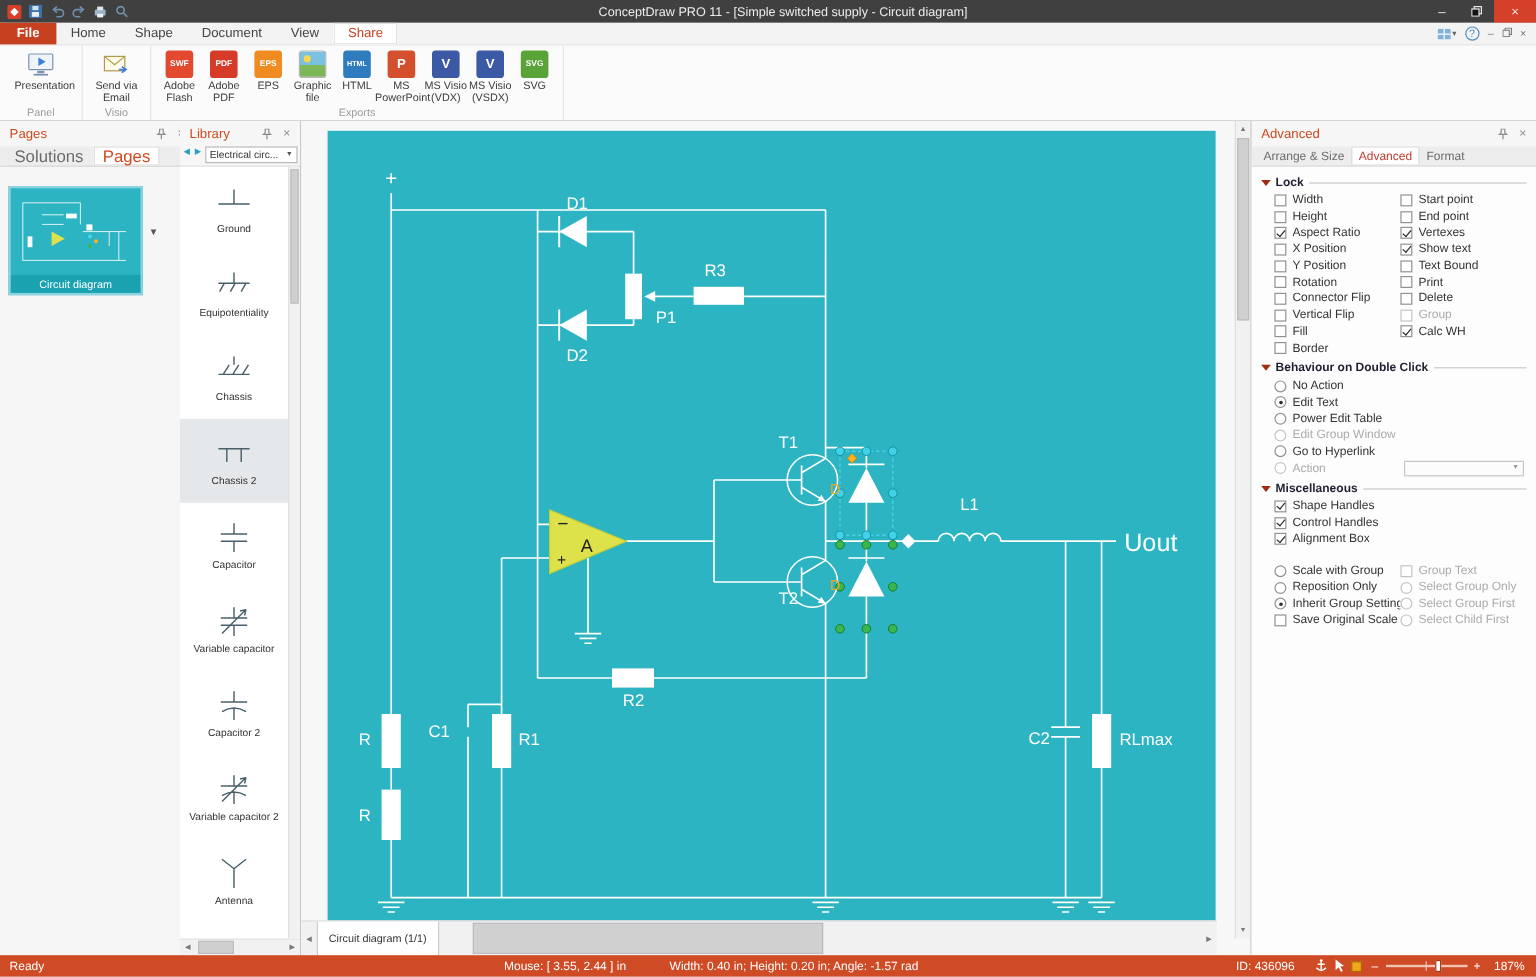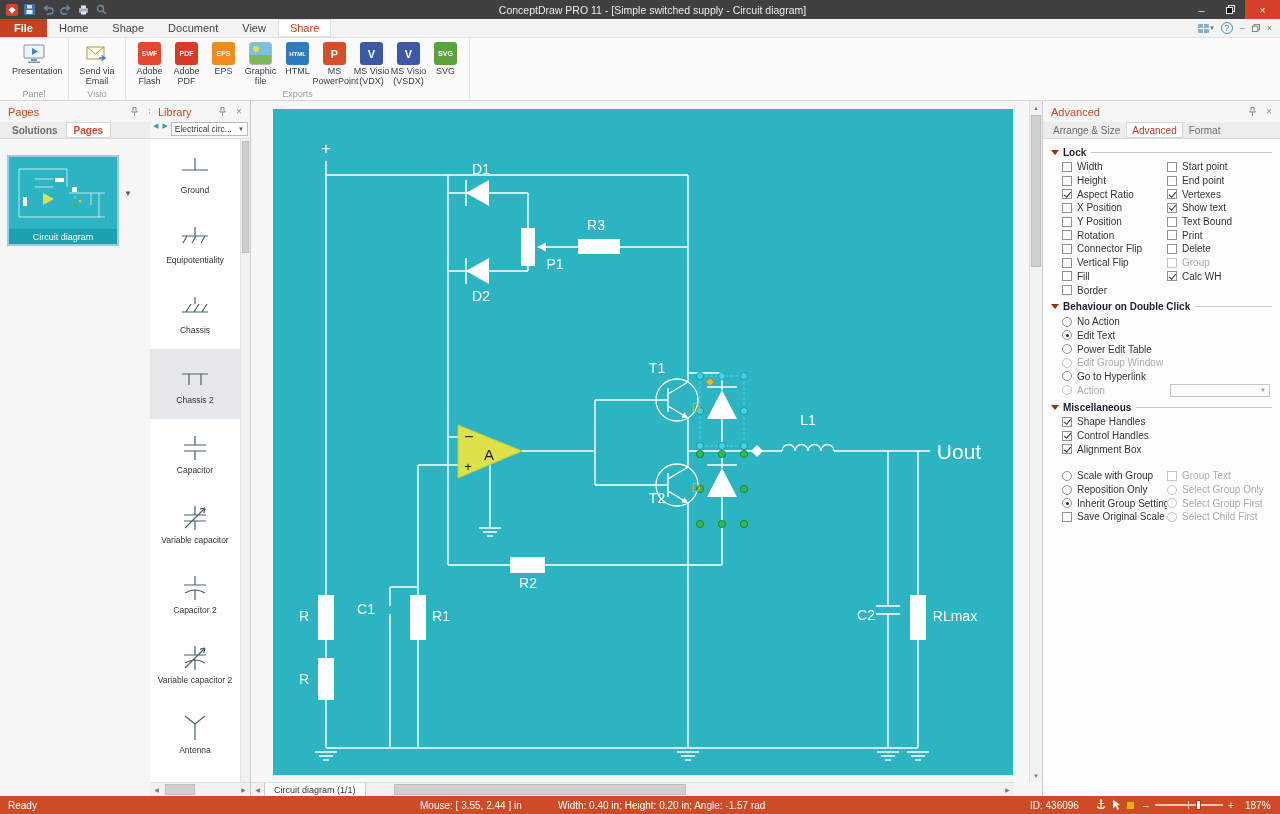--- a/index.html
+++ b/index.html
@@ -42,21 +42,21 @@
 .rbtn-icon.img-icon::after{content:"";position:absolute;left:3px;top:3px;width:6px;height:6px;border-radius:50%;background:#ffd54a;}
 .rbtn-label{margin-top:2px;font-size:9px;color:#3c3c3c;text-align:center;line-height:1.1;max-width:44px;}
 .rbtn-row{display:flex;}
 
 
 .panel-head{height:21px;display:flex;align-items:center;padding:0 5px 0 8px;}
 .panel-title{flex:1;font-size:11px;color:#cc4a1d;}
 .panel-icons{display:flex;align-items:center;gap:5px;}
 .icon-btn{color:#8a8a8a;font-size:10px;display:inline-flex;align-items:center;justify-content:center;width:12px;height:12px;}
 .panel-tabs{display:flex;height:17px;background:#ededed;border-bottom:1px solid #d8d8d8;padding-left:4px;}
-.ptab{padding:0 8px;display:flex;align-items:center;font-size:10px;color:#6b6b6b;font-weight:bold;}
+.ptab{padding:0 8px;display:flex;align-items:center;font-size:14px;color:#6b6b6b;}
 .ptab.active{background:#fff;color:#d2491f;box-shadow:inset 0 0 0 1px #d8d8d8;}
 .atab{padding:0 6px;display:flex;align-items:center;font-size:10px;color:#6b6b6b;white-space:nowrap;}
 .atab.active{background:#fff;color:#c0392b;box-shadow:inset 0 0 0 1px #d8d8d8;}
 
 
 .pages-panel{position:absolute;left:0;top:101px;width:163px;bottom:18px;background:#f6f6f6;border-right:1px solid #c8c8c8;}
 .thumb-card{position:absolute;left:7px;top:54px;width:112px;border:2px solid #8ed2e2;background:#2cb4c2;}
 .thumb-svg{display:block;width:108px;height:72px;}
 .thumb-label{height:15px;background:#1aa2b0;color:#fff;font-size:9px;display:flex;align-items:center;justify-content:center;white-space:nowrap;}
 .thumb-dd{position:absolute;left:124px;top:88px;font-size:8px;color:#555;}
@@ -83,21 +83,21 @@
 
 
 .canvas-area{position:absolute;left:251px;top:101px;width:791px;bottom:18px;background:#f7f7f7;}
 .page{position:absolute;left:22px;top:8px;width:740px;height:666px;background:#2cb4c2;}
 .page svg{display:block;width:740px;height:666px;}
 #circuit-svg text{font-family:"Liberation Sans",sans-serif;}
 .vscroll{position:absolute;right:0;top:0;width:13px;bottom:14px;background:#f1f1f1;border-left:1px solid #ddd;}
 .vs-thumb{position:absolute;left:1px;right:1px;top:14px;height:152px;background:#d0d0d0;border:1px solid #bcbcbc;}
 .vs-up{position:absolute;top:0;left:0;right:0;height:13px;display:flex;align-items:center;justify-content:center;font-size:6px;color:#777;}
 .vs-down{position:absolute;bottom:0;left:0;right:0;height:13px;display:flex;align-items:center;justify-content:center;font-size:6px;color:#777;}
-.pagebar{position:absolute;left:0;right:28px;bottom:0;height:14px;background:#f1f1f1;border-top:1px solid #ddd;display:flex;align-items:center;}
+.pagebar{position:absolute;left:0;right:28px;bottom:0;height:29px;background:#f1f1f1;border-top:1px solid #ddd;display:flex;align-items:center;}
 .pb-tab{height:100%;background:#fff;border-left:1px solid #ccc;border-right:1px solid #ccc;display:flex;align-items:center;gap:4px;padding:0 9px;font-size:9px;color:#333;white-space:nowrap;}
 .pb-track{flex:1;position:relative;height:100%;}
 .pb-thumb{position:absolute;top:1px;bottom:1px;left:28px;width:292px;background:#d0d0d0;border:1px solid #bcbcbc;}
 
 
 .advanced-panel{position:absolute;left:1042px;top:101px;right:0;bottom:18px;background:#f6f6f6;border-left:1px solid #c8c8c8;}
 .adv-body{position:absolute;left:0;right:0;top:38px;bottom:0;background:#fdfdfd;padding:3px 8px;}
 .sec-head{display:flex;align-items:center;height:16px;margin-top:2px;}
 .sec-arrow{width:0;height:0;border-left:4px solid transparent;border-right:4px solid transparent;border-top:5px solid #9e2d12;margin-right:4px;}
 .sec-title{font-size:10px;font-weight:bold;color:#1f1f33;white-space:nowrap;}

